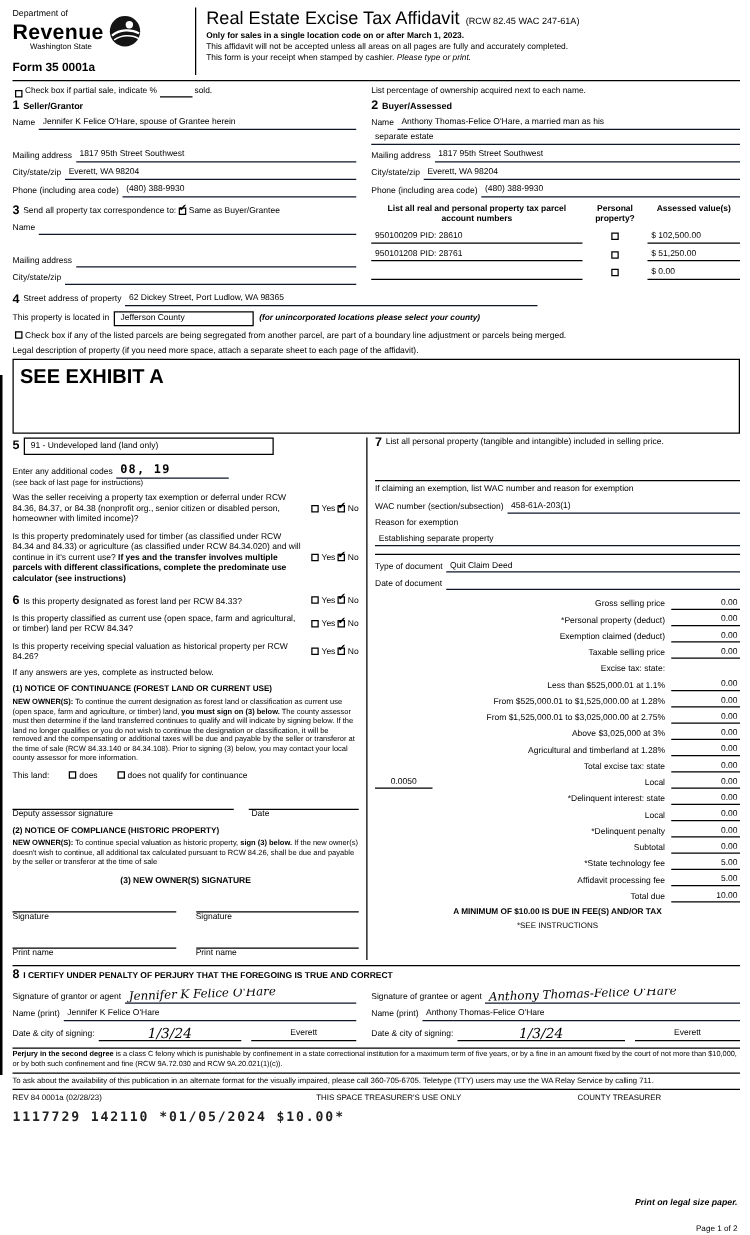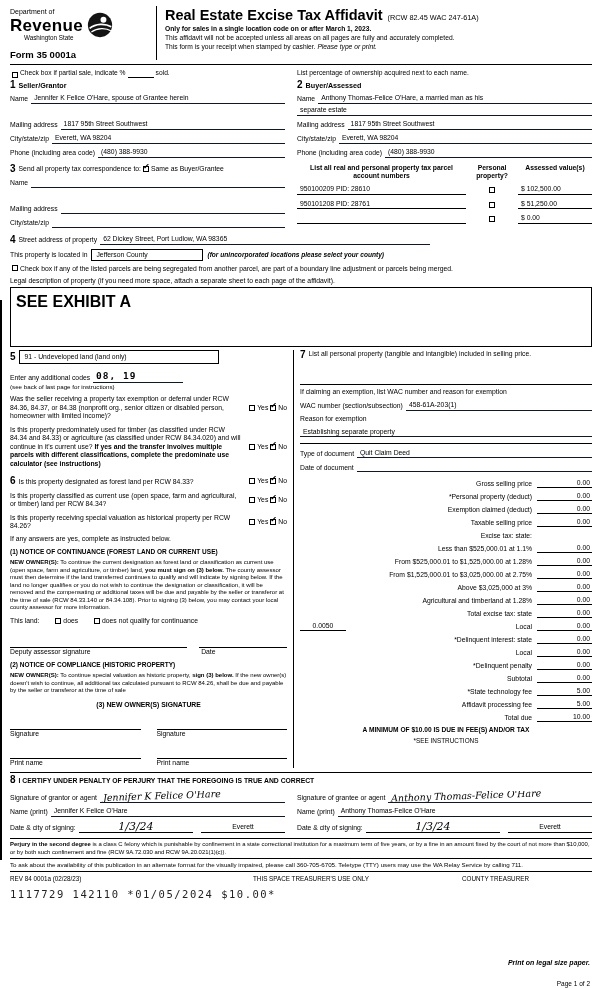--- a/index.html
+++ b/index.html
@@ -27,21 +27,21 @@
   
   .header{display:flex;border-bottom:1px solid #000;padding-bottom:4px}
   .hdr-left{width:146px;padding-top:2px}
   .dept-row{display:flex;align-items:center;gap:4px}
   .dept-s{font-size:7px}
   .dept-big{font-size:17px;font-weight:bold;letter-spacing:.3px;line-height:1}
   .dept-s2{font-size:6.3px;margin-left:14px}
   .form-num{font-weight:bold;font-size:9.5px;margin-top:7px}
   .hdr-right{flex:1;border-left:1px solid #000;padding-left:8px}
   .title-row{display:flex;align-items:baseline;gap:5px}
-  .ftitle{font-size:14.5px;font-weight:bold;white-space:nowrap}
+  .ftitle{font-size:14.5px;font-weight:normal;white-space:nowrap}
   .fsuffix{font-size:7.3px}
   .note{font-size:6.7px;line-height:1.35}
 
   
   .partial{display:flex;align-items:flex-end;padding:4px 0 2px;font-size:6.7px}
   .partial-left{width:283px;display:flex;align-items:flex-end}
   .pctline{width:26px;border-bottom:1px solid #000;height:8px;margin:0 2px}
   .partial-right{flex:1;padding-left:4px}
 
   
@@ -114,21 +114,21 @@
   .hand{flex:1;border-bottom:1px solid #000;text-align:center;font-family:"DejaVu Serif",serif;font-style:italic;font-size:11px;line-height:1;padding:0 2px}
   .cityv{width:84px;flex:none;border-bottom:1px solid #000;text-align:center;margin-left:8px;padding:0 2px}
 
   
   .perjury{border-top:1px solid #000;border-bottom:1px solid #000;margin-top:5px;padding:2px 0;font-size:5.9px;line-height:1.3}
   .altfmt{font-size:6.2px;padding:2px 0;border-bottom:1px solid #000}
   .footrow{display:flex;margin-top:3px;font-size:6.3px}
   .footrow .f1{width:170px}
   .footrow .f2{flex:1;text-align:center}
   .footrow .f3{width:150px;text-align:left;padding-left:20px}
-  .stamp{font-family:"DejaVu Sans Mono",monospace;font-weight:normal;font-size:10.5px;letter-spacing:1.5px;color:#222;margin-top:5px}
+  .stamp{font-family:"DejaVu Sans Mono",monospace;font-weight:bold;font-size:10.5px;letter-spacing:1.5px;color:#222;margin-top:5px}
   .br-block{position:absolute;right:10px;bottom:0;text-align:right}
   .legalsize{font-weight:bold;font-style:italic;font-size:7px}
   .pageno{font-size:6.5px;margin-top:12px}
 </style>
 </head>
 <body>
 
 <div class="page">
 
   <div class="header">

